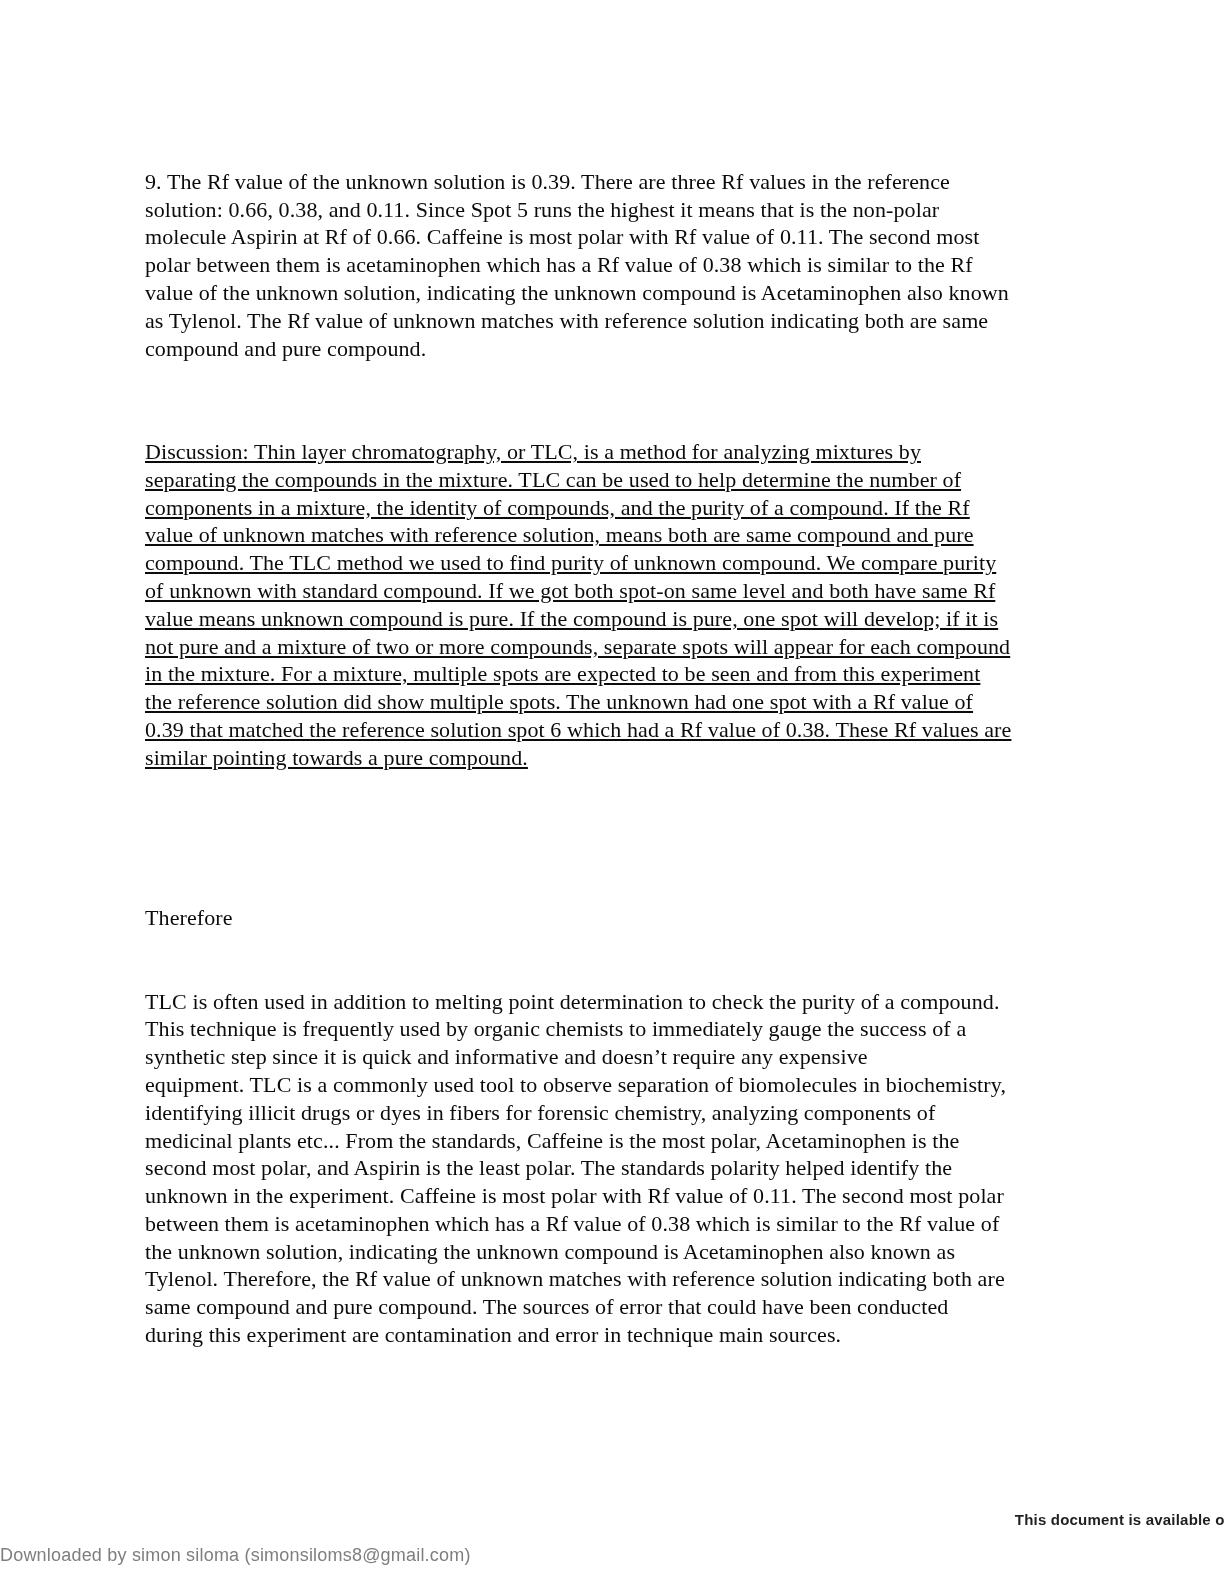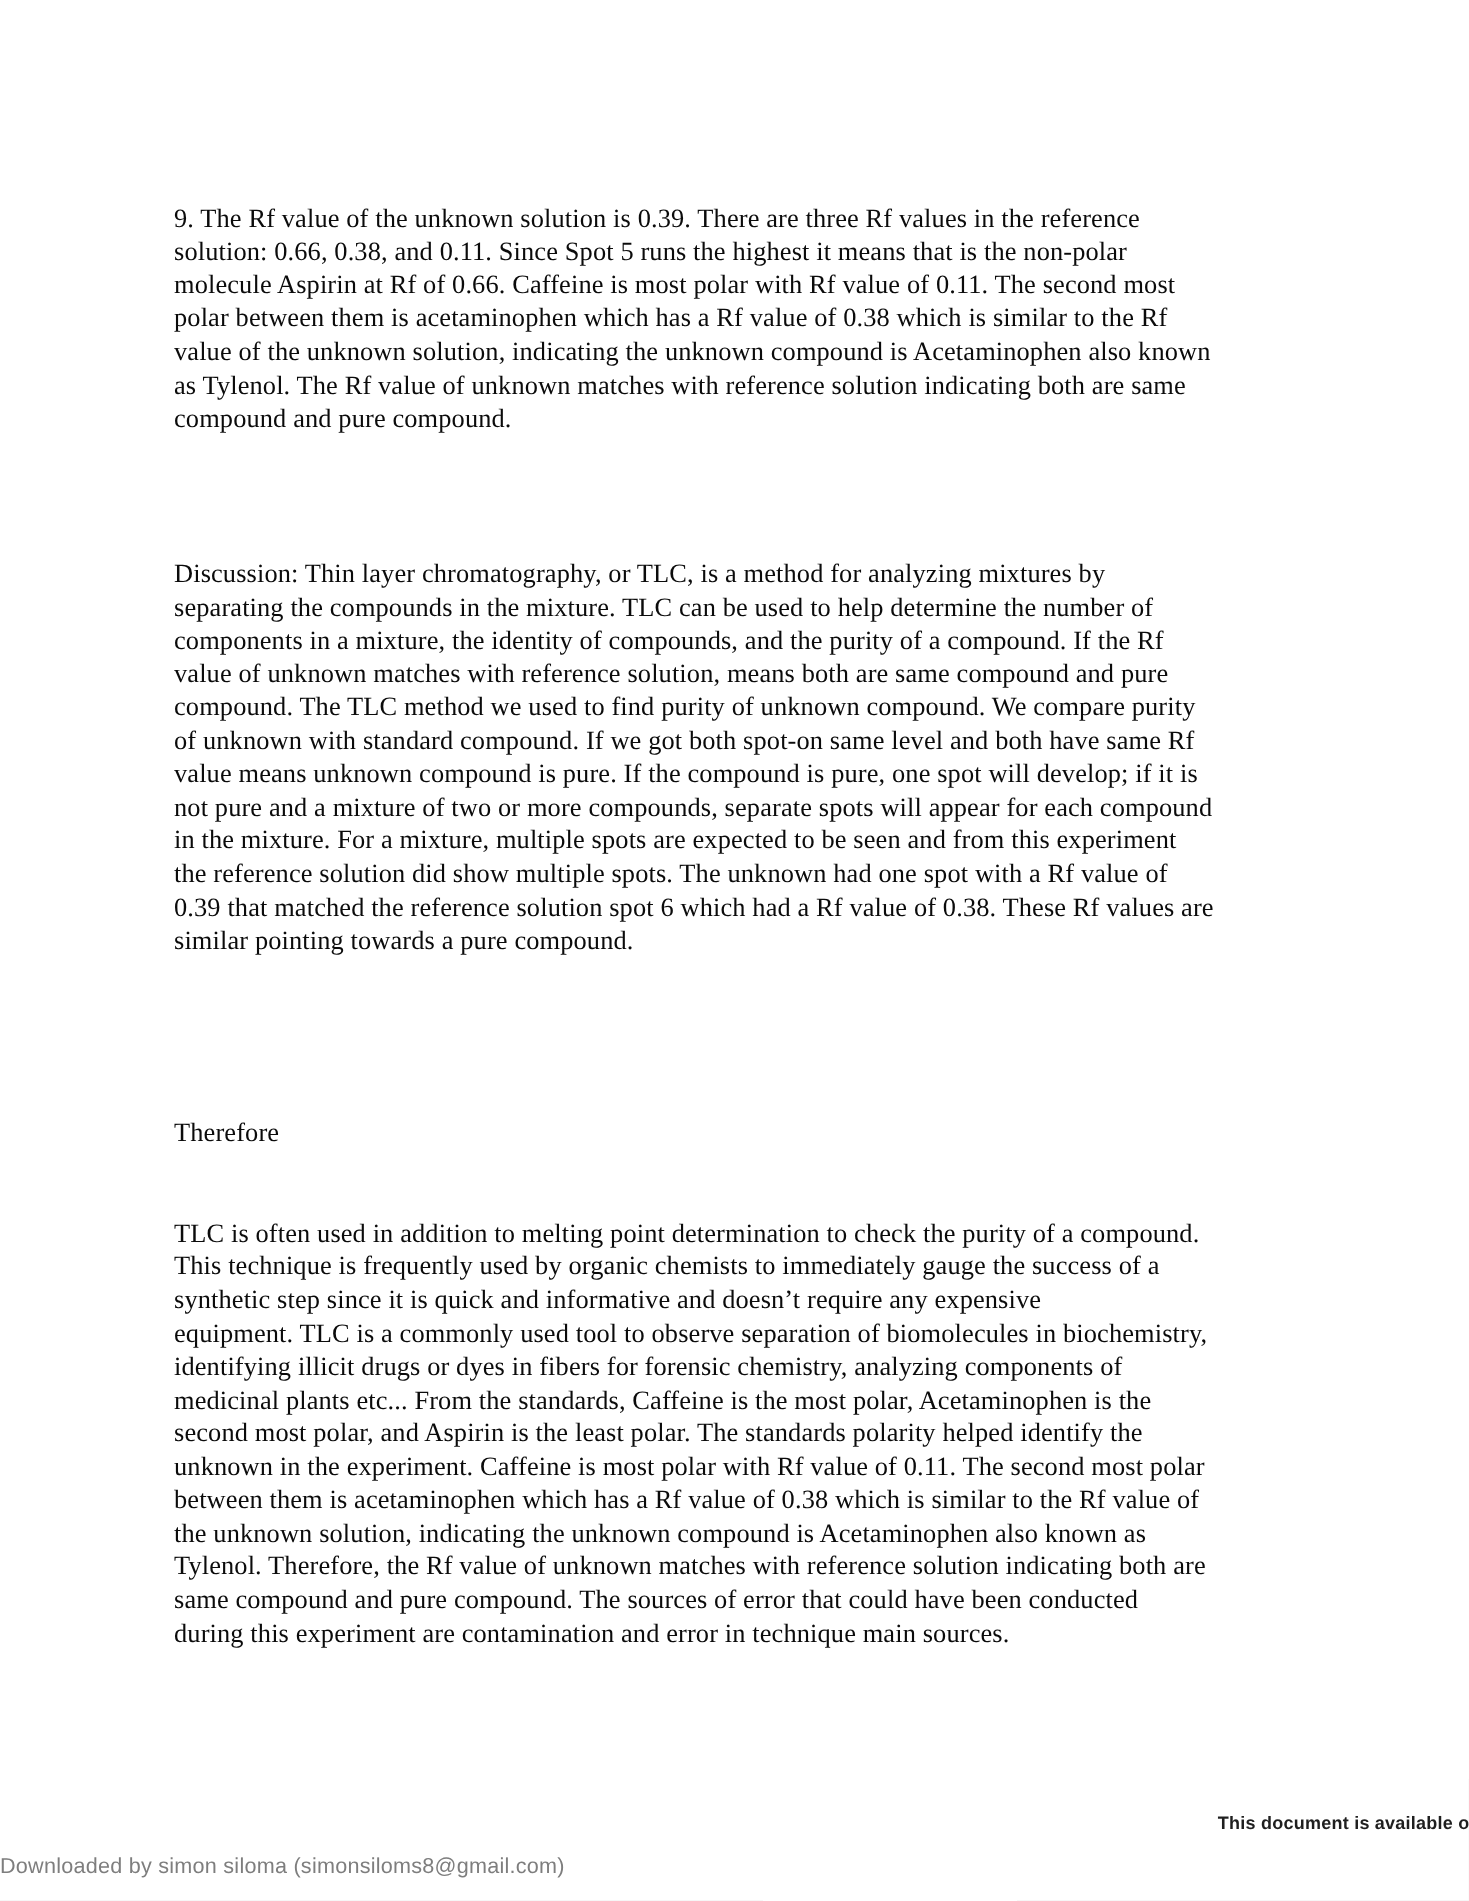--- a/index.html
+++ b/index.html
@@ -17,21 +17,21 @@
     position: absolute;
     left: 145px;
     top: 140px;
     width: 990px;
     font-size: 22px;
     line-height: 27.8px;
     white-space: pre-line;
     letter-spacing: 0.1px;
   }
   .para { margin: 0; white-space: pre-line; }
-  .para-discussion { margin-top: 46px; }
+  .para-discussion { margin-top: 20px; text-decoration: underline; }
   .conclusion-heading { margin-top: 77px; white-space: pre-line; }
   .footer-row1 {
     position: absolute;
     left: 0; right: 22px;
     top: 1494px;
     height: 50px;
     display: flex;
     align-items: center;
     justify-content: flex-end;
     gap: 15px;

